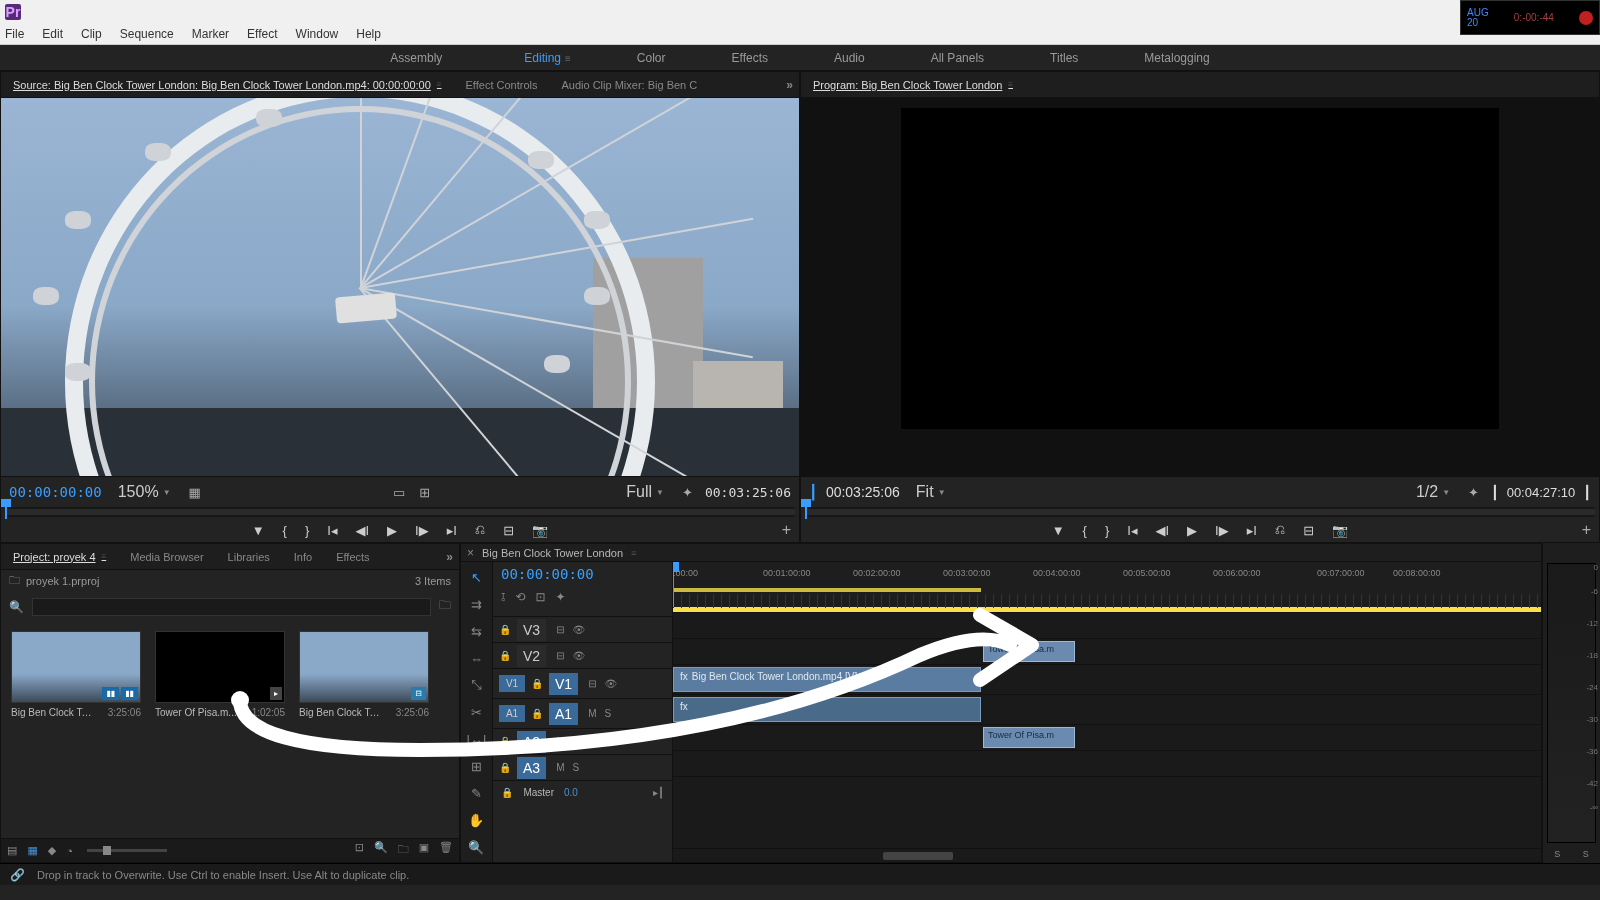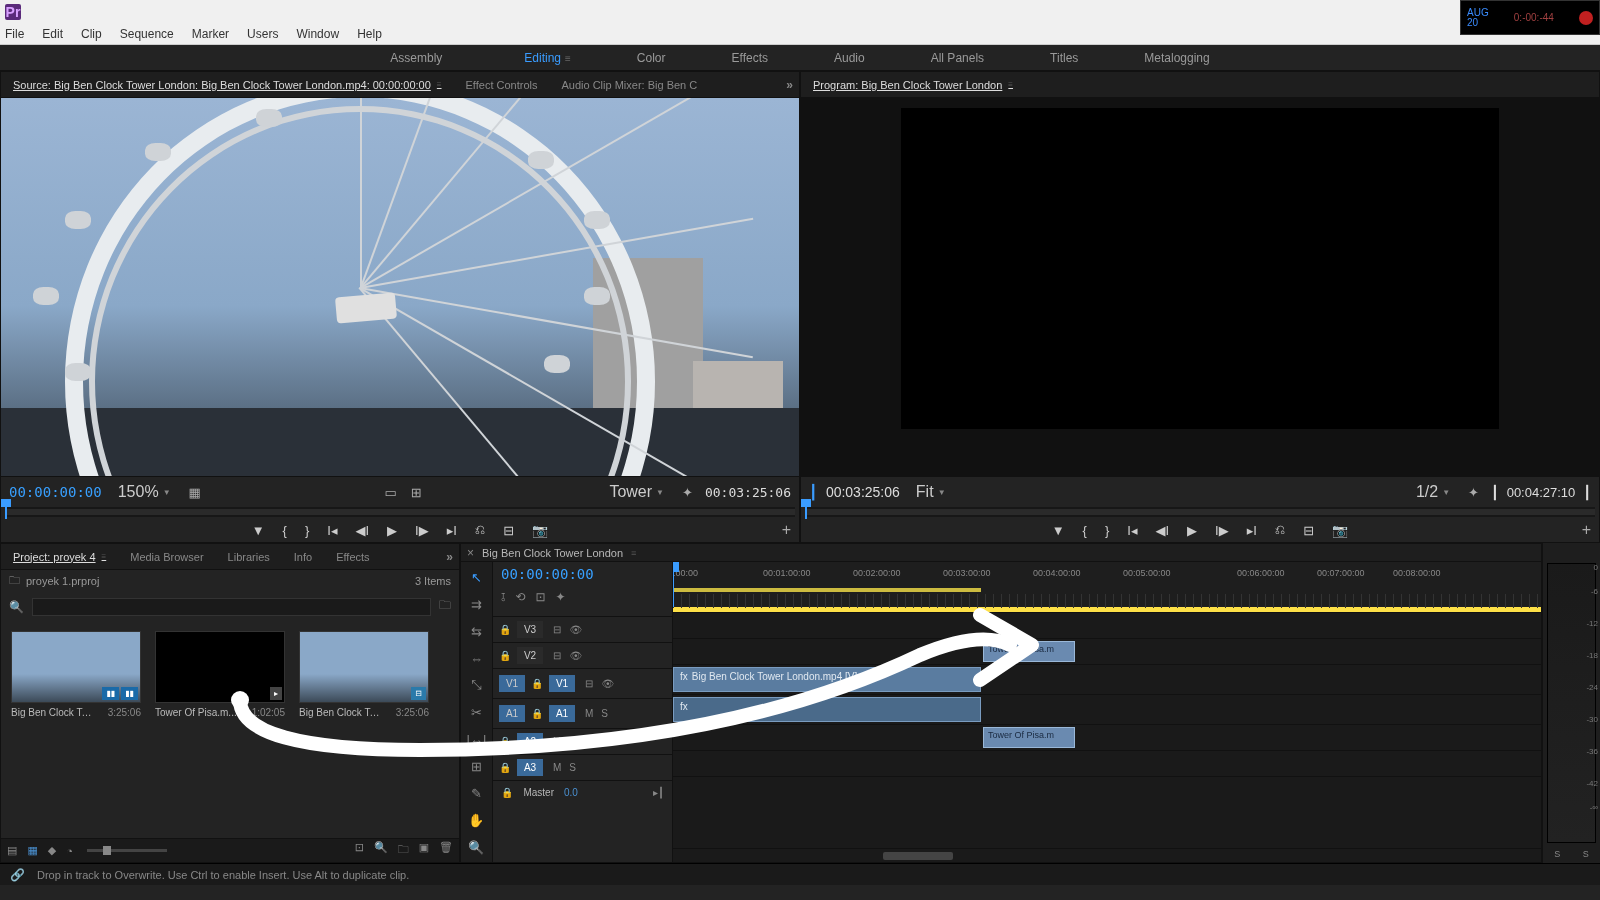--- a/index.html
+++ b/index.html
@@ -105,21 +105,21 @@
     .timeline-body { display: flex; flex: 1; position: relative; }
     .timeline-tools { width: 32px; background: #1e1e1e; border-right: 1px solid #111; display: flex; flex-direction: column; align-items: center; padding: 6px 0; gap: 9px; }
     .tool { color: #888; font-size: 13px; cursor: pointer; width: 20px; height: 18px; display: flex; align-items: center; justify-content: center; }
     .tool.active { color: #3a9cff; }
     .timeline-left { width: 180px; background: #232323; border-right: 1px solid #111; }
     .timeline-tc { padding: 4px 8px; color: #38a0ff; font-family: monospace; font-size: 14px; }
     .timeline-options { display: flex; gap: 10px; padding: 4px 8px; color: #888; font-size: 12px; }
     .track-header { display: flex; align-items: center; height: 26px; padding: 0 6px; gap: 4px; border-top: 1px solid #111; font-size: 10px; }
     .track-header.tall { height: 30px; }
     .track-header .lock, .track-header .tgt { color: #888; width: 14px; text-align: center; }
-    .track-label { background: #2a2a2a; color: #ccc; padding: 3px 6px; min-width: 26px; text-align: center; font-size: 10px; }
+    .track-label { background: #2a2a2a; color: #ccc; padding: 3px 6px; min-width: 26px; text-align: center; font-size: 14px; }
     .track-label.active { background: #3a6a9a; color: #fff; }
     .track-tgt { background: #2a2a2a; color: #ccc; padding: 3px 6px; min-width: 26px; text-align: center; font-size: 10px; margin-right: 2px; }
     .track-tgt.active { background: #3a6a9a; }
     .track-opts { display: flex; gap: 8px; margin-left: 6px; color: #888; }
     .track-master { display: flex; align-items: center; height: 24px; padding: 0 8px; gap: 10px; border-top: 1px solid #111; font-size: 10px; }
     .track-master .val { color: #4a90d0; }
 
     .timeline-right { flex: 1; background: #1a1a1a; position: relative; overflow: hidden; }
     .time-ruler { height: 50px; background: #1e1e1e; border-bottom: 5px solid #fde047; position: relative; }
     .time-tick { position: absolute; top: 6px; font-size: 9px; color: #888; }
@@ -160,21 +160,21 @@
   <span class="tc-right">0:-00:-44</span>
   <div class="rec"></div>
 </div>
 
 <div class="menubar">
   <span>File</span>
   <span>Edit</span>
   <span>Clip</span>
   <span>Sequence</span>
   <span>Marker</span>
-  <span>Users</span>
+  <span>Effect</span>
   <span>Window</span>
   <span>Help</span>
 </div>
 
 <div class="workspacebar">
   <span class="ws">Assembly</span>
   <span class="ws active"><span>Editing</span><span class="ws-handle">≡</span></span>
   <span class="ws">Color</span>
   <span class="ws">Effects</span>
   <span class="ws">Audio</span>
@@ -225,21 +225,21 @@
       </div>
       <div class="transport-bar">
         <div class="info-row">
           <span class="tc-blue">00:00:00:00</span>
           <span class="dropdown">150%</span>
           <span class="icon-btn">▦</span>
           <span style="flex:1"></span>
           <span class="icon-btn">▭</span>
           <span class="icon-btn">⊞</span>
           <span style="flex:1"></span>
-          <span class="dropdown">Tower</span>
+          <span class="dropdown">Full</span>
           <span class="icon-btn">✦</span>
           <span class="tc-white">00:03:25:06</span>
         </div>
         <div class="scrubber">
             <div class="bar"></div>
             <div class="playhead"></div>
           </div>
         <div class="transport-buttons">
           <span class="tb">▼</span>
           <span class="tb">{</span>
@@ -467,21 +467,21 @@
       </div>
 
       <div class="timeline-right">
         <div class="time-ruler">
           <span class="time-tick" style="left:0">:00:00</span>
           <span class="time-tick" style="left:90px">00:01:00:00</span>
           <span class="time-tick" style="left:180px">00:02:00:00</span>
           <span class="time-tick" style="left:270px">00:03:00:00</span>
           <span class="time-tick" style="left:360px">00:04:00:00</span>
           <span class="time-tick" style="left:450px">00:05:00:00</span>
-          <span class="time-tick" style="left:564px">00:06:00:00</span>
+          <span class="time-tick" style="left:540px">00:06:00:00</span>
           <span class="time-tick" style="left:644px">00:07:00:00</span>
           <span class="time-tick" style="left:720px">00:08:00:00</span>
           <div class="work-area" style="width:308px"></div>
           <div class="hash"></div>
           <div class="playhead-line"></div>
         </div>
         <div class="tracks-area">
           <div class="track-row"></div>
           <div class="track-row">
             <div class="clip small" style="left:310px; width:92px">Tower Of Pisa.m</div>

